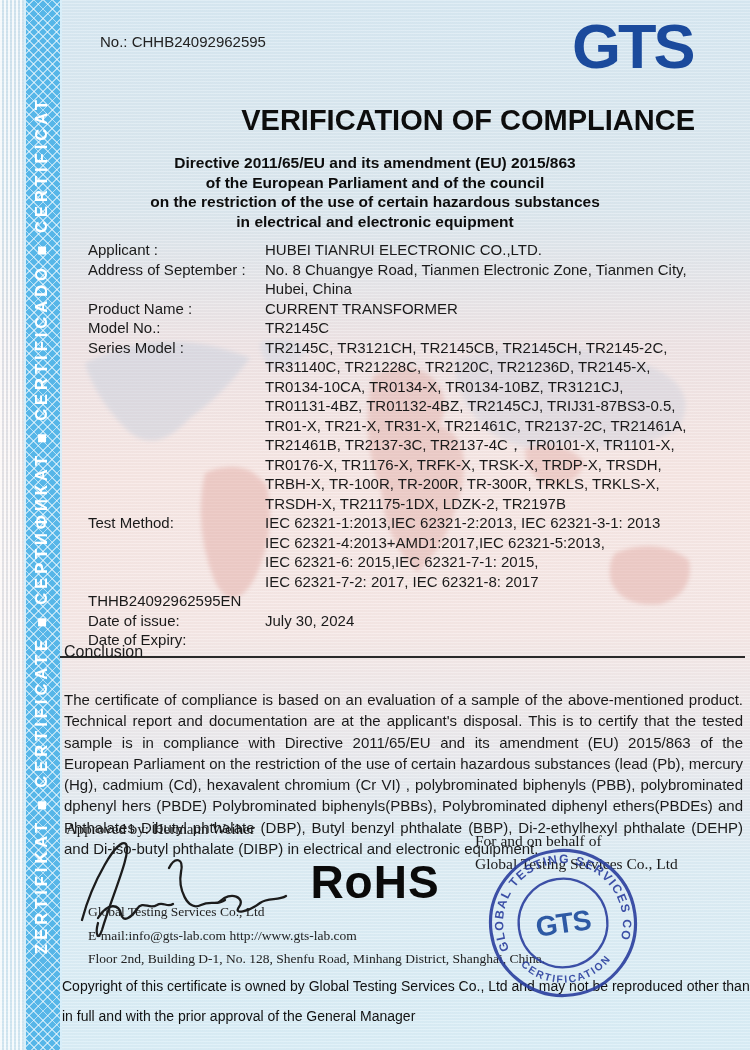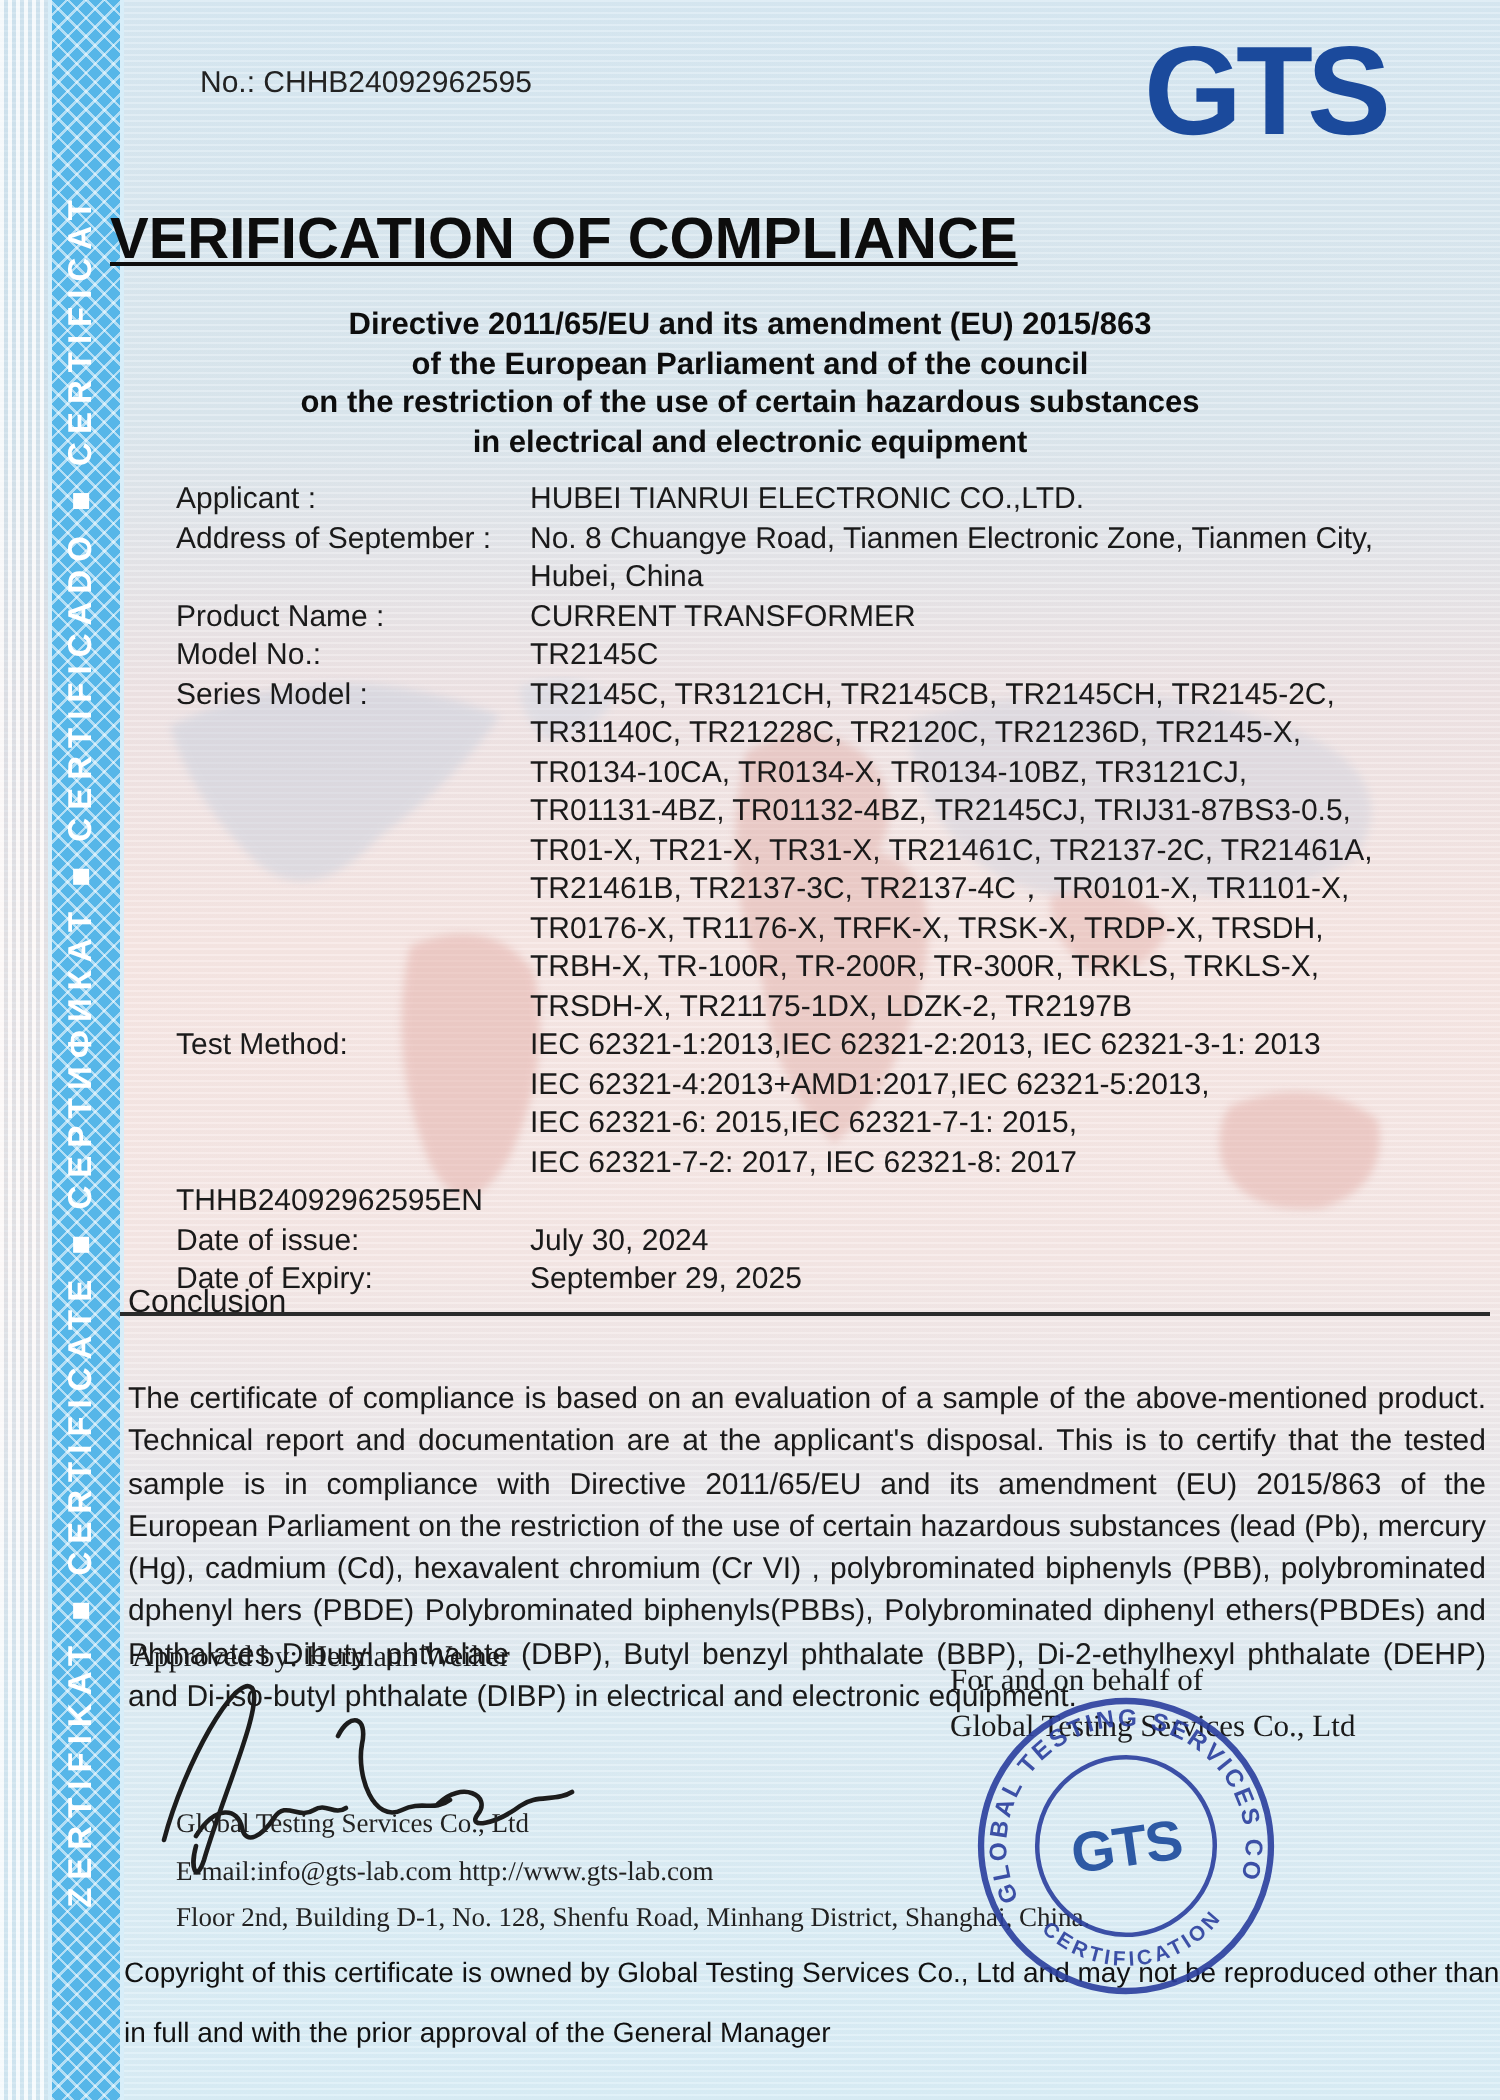--- a/index.html
+++ b/index.html
@@ -25,21 +25,21 @@
       repeating-linear-gradient(-45deg,rgba(255,255,255,.55) 0 1.3px,transparent 1.3px 6.5px);}
   .band-text{left:41px;top:525px;transform:translate(-50%,-50%) rotate(-90deg);
     white-space:nowrap;color:#fff;font-weight:bold;font-size:16.5px;letter-spacing:4px;z-index:2;}
   
   .map{left:55px;top:338px;z-index:0;pointer-events:none;}
   
   .cert-no{left:100px;top:33px;font-size:15px;color:#222;z-index:3;}
   .logo{left:572px;top:10px;font-size:63px;font-weight:bold;letter-spacing:-3px;
     color:#1b4a9c;z-index:3;font-family:"Liberation Sans",sans-serif;}
   
-  .title{left:55px;top:104px;width:640px;text-align:left;font-size:29px;font-weight:bold;color:#0d0d0d;z-index:3;text-decoration:underline;}
+  .title{left:55px;top:104px;width:640px;text-align:right;font-size:29px;font-weight:bold;color:#0d0d0d;z-index:3;}
   .subtitle{left:55px;top:153px;width:640px;text-align:center;font-size:15.5px;font-weight:bold;
     line-height:19.5px;white-space:pre-line;color:#0d0d0d;z-index:3;}
   
   .fields{left:88px;top:240px;width:655px;font-size:15px;line-height:19.5px;z-index:3;}
   .row{display:flex;}
   .flabel{width:177px;flex:none;}
   .fvalue{flex:1;white-space:pre-line;}
   
   .divider{left:60px;right:5px;top:656px;border-top:2px solid #2a2a2a;z-index:3;}
   .c-head{left:64px;top:643px;font-size:16px;z-index:3;}
@@ -132,40 +132,40 @@
     </div>
     <div class="row">
       <span class="fvalue">THHB24092962595EN</span>
     </div>
     <div class="row">
       <span class="flabel">Date of issue:</span>
       <span class="fvalue">July 30, 2024</span>
     </div>
     <div class="row">
       <span class="flabel">Date of Expiry:</span>
-      <span class="fvalue">September 29, 2025</span>
     </div>
   </div>
 
   <div class="abs divider"></div>
   <div class="abs c-head">Conclusion</div>
   <div class="abs c-body">The certificate of compliance is based on an evaluation of a sample of the above-mentioned product. Technical report and documentation are at the applicant's disposal. This is to certify that the tested sample is in compliance with Directive 2011/65/EU and its amendment (EU) 2015/863 of the European Parliament on the restriction of the use of certain hazardous substances (lead (Pb), mercury (Hg), cadmium (Cd), hexavalent chromium (Cr VI) , polybrominated biphenyls (PBB), polybrominated dphenyl hers (PBDE) Polybrominated biphenyls(PBBs), Polybrominated diphenyl ethers(PBDEs) and Phthalates Dibutyl phthalate (DBP), Butyl benzyl phthalate (BBP), Di-2-ethylhexyl phthalate (DEHP) and Di-iso-butyl phthalate (DIBP) in electrical and electronic equipment.</div>
 
   <div class="abs approved">Approved by: Hermann Weiher</div>
 
   <svg class="abs sig" width="235" height="115" viewBox="0 0 235 115">
     <g fill="none" stroke="#1c1c1c" stroke-width="2.3" stroke-linecap="round">
       <path d="M14,90 C24,52 50,6 58,14 C64,22 44,66 34,100 C30,112 27,104 30,93"></path>
       <path d="M30,88 C40,72 51,74 53,84 C55,93 63,88 69,79"></path>
       <path d="M69,79 C75,70 81,80 89,75 C95,71 99,78 105,74"></path>
       <path d="M101,38 C107,26 116,28 113,42 C110,58 119,82 133,75 C143,70 149,76 157,70"></path>
       <path d="M151,72 C163,60 178,68 171,77 C165,85 180,82 192,73 C200,67 210,71 218,66"></path>
     </g>
   </svg>
 
+  <div class="abs rohs">RoHS</div>
 
   <div class="abs behalf">
     <div>For and on behalf of</div>
     <div>Global Testing Services Co., Ltd</div>
   </div>
 
   <svg class="abs stamp" viewBox="0 0 170 170">
     <circle cx="85" cy="85" r="80" fill="none" stroke="#2b3f9e" stroke-width="3.5"></circle>
     <circle cx="85" cy="85" r="49" fill="none" stroke="#2b3f9e" stroke-width="2.5"></circle>
     <defs>

